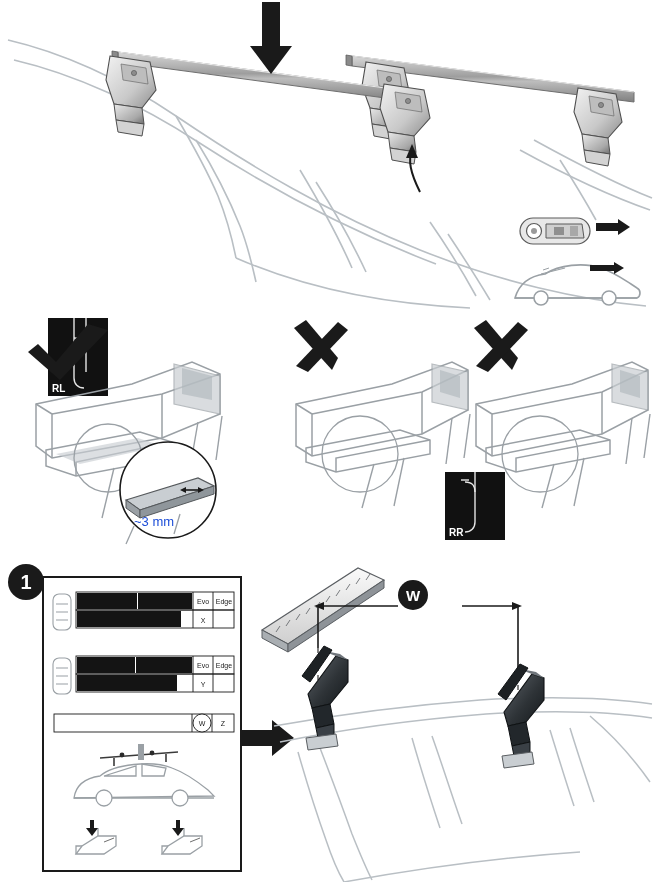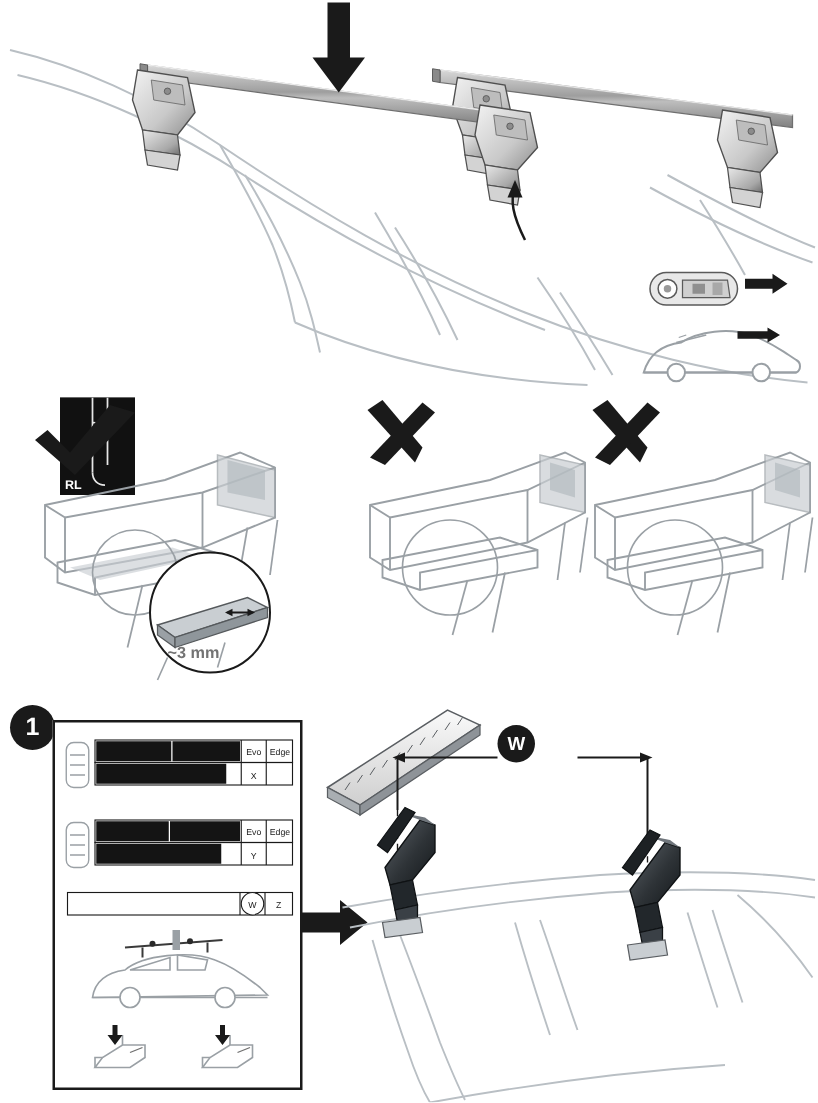--- a/index.html
+++ b/index.html
@@ -13,23 +13,23 @@
     width: 654px;
     height: 882px;
     overflow: hidden;
     background: #ffffff;
   }
   .abs { position: absolute; }
 
   
   svg { display: block; overflow: visible; }
   .mm-label {
-    color: #737373;
+    color: #1d4ed8;
     font-size: 13px;
-    font-weight: bold;
+    font-weight: normal;
     white-space: nowrap;
   }
   .step-num {
     width: 36px; height: 36px;
     border-radius: 50%;
     background: #1a1a1a;
     color: #ffffff;
     font-size: 20px;
     font-weight: bold;
     display: flex; align-items: center; justify-content: center;
@@ -201,20 +201,32 @@
           <path d="M26 0 L26 60"></path>
           <path d="M38 0 L38 54"></path>
           <path d="M26 20 C 34 20 38 24 38 30"></path>
         </g>
         <circle cx="32" cy="26" r="3.2" fill="#ffffff"></circle>
         <path d="M26 60 C 26 66 30 70 36 70" stroke="#e6e6e6" stroke-width="1.4" fill="none"></path>
       </svg>
       <span class="thumb-label">RL</span>
     </div>
 
+    <div class="thumb-box abs" style="left:445px;top:84px;width:60px;height:68px;">
+      <svg width="60" height="68" viewBox="0 0 60 68">
+        <rect x="0" y="0" width="60" height="68" fill="#111111"></rect>
+        <g stroke="#e6e6e6" stroke-width="1.4" fill="none">
+          <path d="M30 0 L30 50"></path>
+          <path d="M20 10 C 28 10 30 14 30 20"></path>
+          <path d="M30 50 C 30 56 26 60 20 60"></path>
+        </g>
+        <path d="M16 8 L24 8" stroke="#e6e6e6" stroke-width="1.4"></path>
+      </svg>
+      <span class="thumb-label">RR</span>
+    </div>
   </div>
 
   <div class="abs" style="left:0;top:318px;width:654px;height:232px;">
 
     <div class="abs" style="left:22px;top:0;width:215px;height:232px;">
       <svg width="215" height="232" viewBox="0 0 215 232">
 
         <path d="M16 26 L34 44 L66 6 L86 12 L38 62 L6 34 Z" fill="#1a1a1a"></path>
 
         <g fill="none" stroke="#9aa0a5" stroke-width="1.5">

